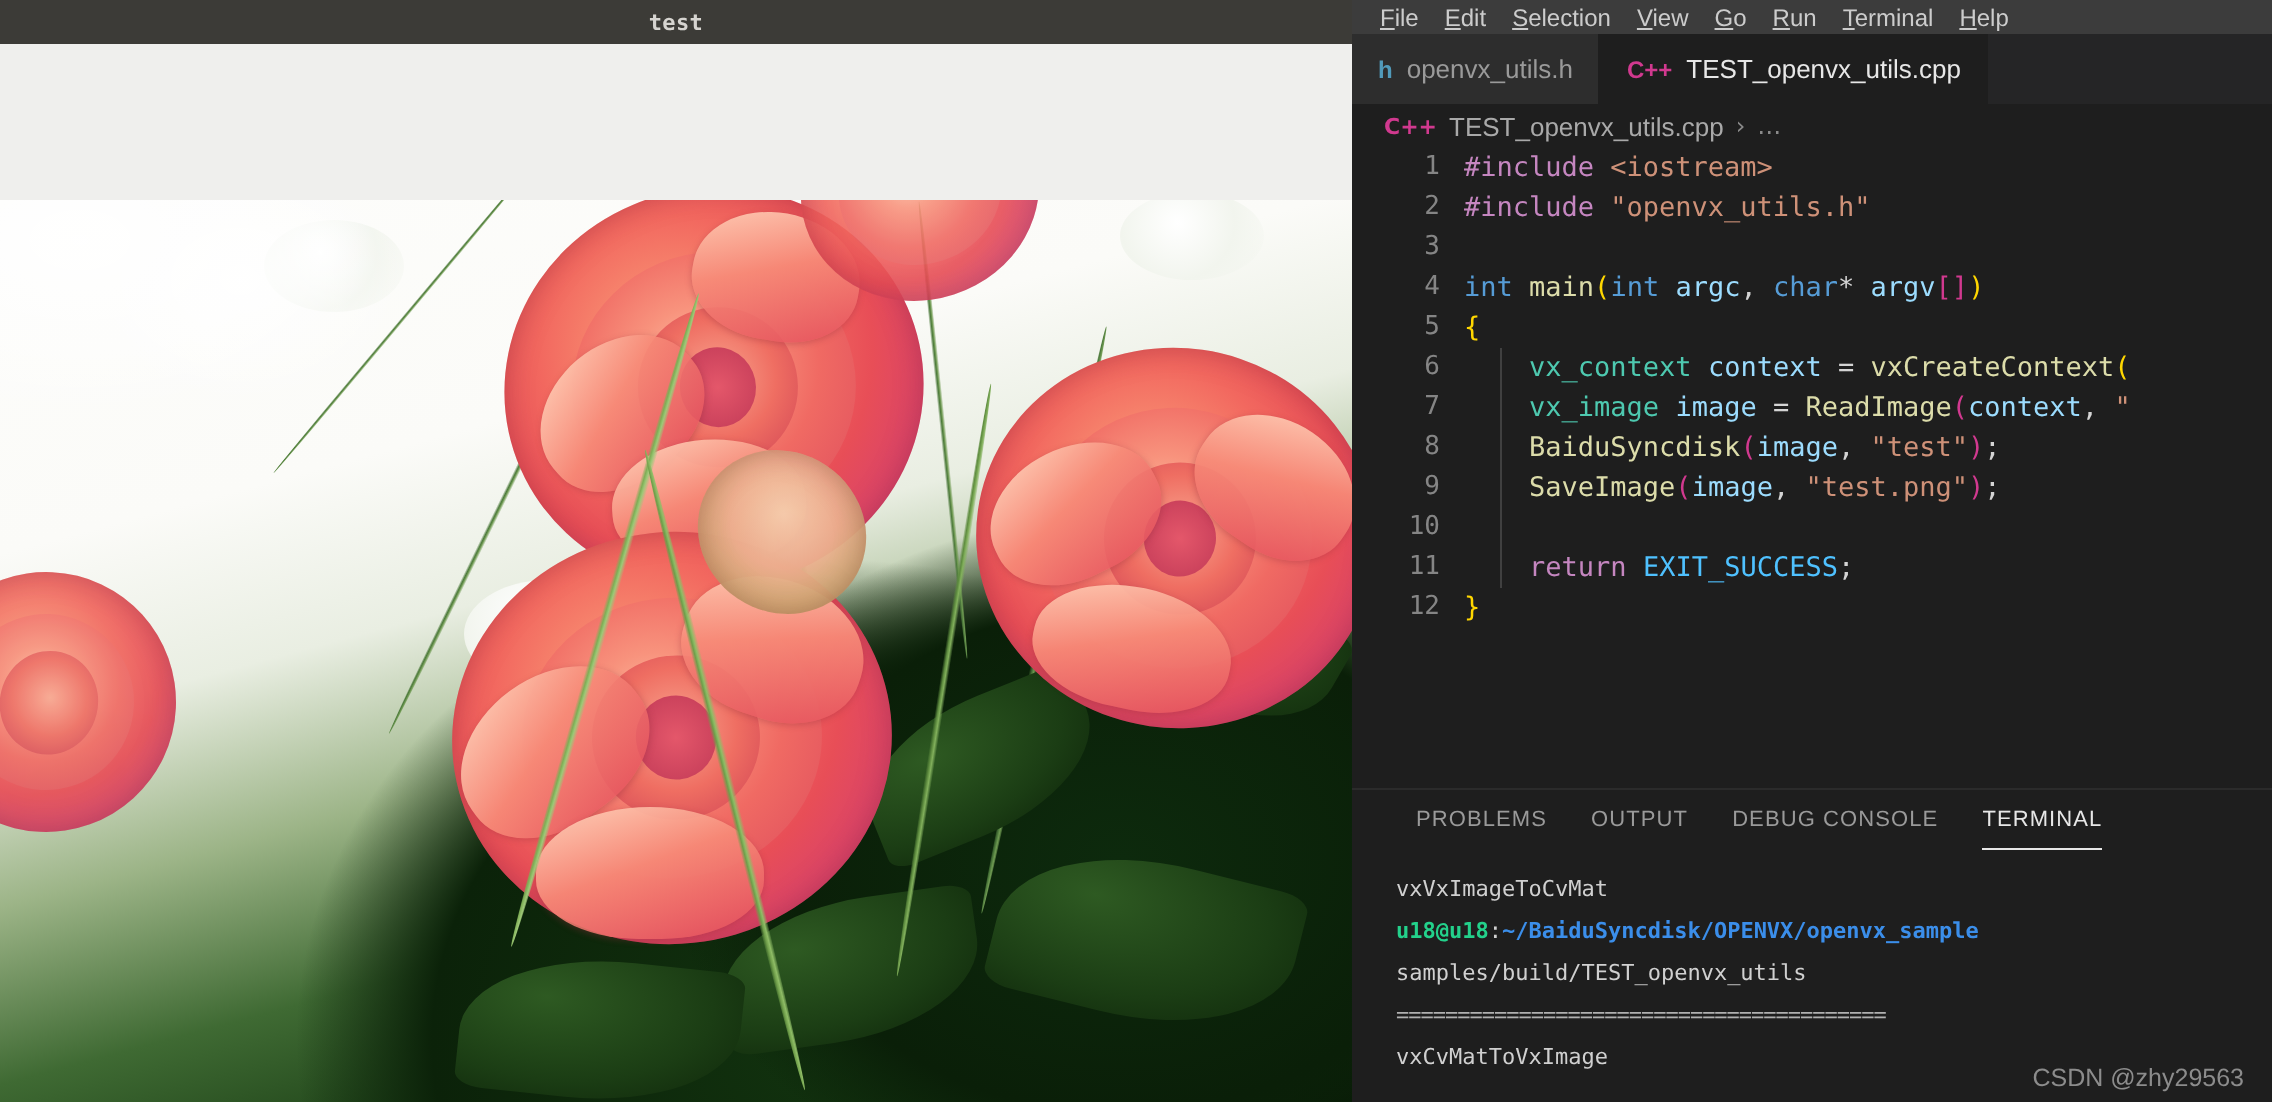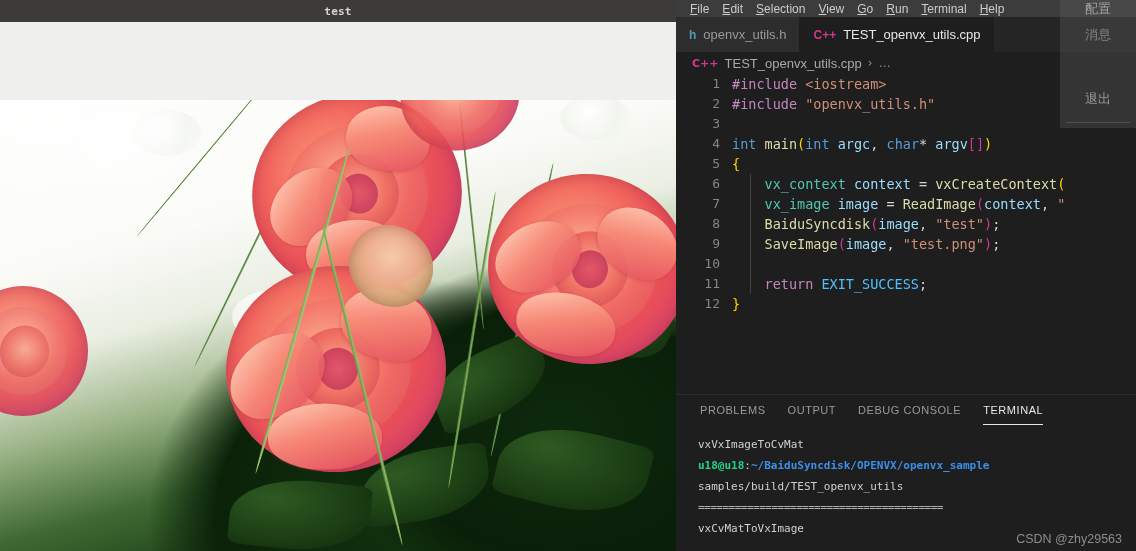--- a/index.html
+++ b/index.html
@@ -186,21 +186,21 @@
   .t-ctrl  { color: #c586c0; }
   .t-const { color: #4fc1ff; }
   .t-plain { color: #d4d4d4; }
 
   #panel {
     position: absolute; left: 0; top: 394px; width: 460px; height: 157px;
     background: #1e1e1e; border-top: 1px solid #2b2b2b;
   }
   #panel-tabs {
     position: absolute; left: 0; top: 0; width: 460px; height: 33px;
-    display: flex; align-items: center; padding-left: 24px; box-sizing: border-box;
+    display: flex; align-items: center; padding-left: 32px; box-sizing: border-box;
     gap: 22px;
   }
   .ptab {
     color: #9a9a9a; font-size: 11px; letter-spacing: .55px;
     font-family: "Liberation Sans", sans-serif; position: relative;
     padding-bottom: 3px; white-space: nowrap;
   }
   .ptab.active { color: #e7e7e7; }
   .ptab.active::after {
     content: ""; position: absolute; left: 0; right: 0; bottom: -6px;
@@ -382,20 +382,14 @@
           <div class="term-line"><span class="tc-white">vxVxImageToCvMat</span></div>
           <div class="term-line"><span class="tc-green">u18@u18</span><span class="tc-white">:</span><span class="tc-blue">~/BaiduSyncdisk/OPENVX/openvx_sample</span></div>
           <div class="term-line"><span class="tc-white">samples/build/TEST_openvx_utils</span></div>
           <div class="term-line"><span class="tc-sep">========================================</span></div>
           <div class="term-line"><span class="tc-white">vxCvMatToVxImage</span></div>
         </div>
       <div id="watermark">CSDN @zhy29563</div>
     </div>
   </div>
 
-  <div id="overlay-menu">
-    <div class="ov-item" id="ov-config">配置</div>
-    <div class="ov-item" id="ov-mid">消息</div>
-    <div class="ov-item" id="ov-exit">退出</div>
-    <div id="ov-divider"></div>
-  </div>
 
 </div>
 
 </body></html>

